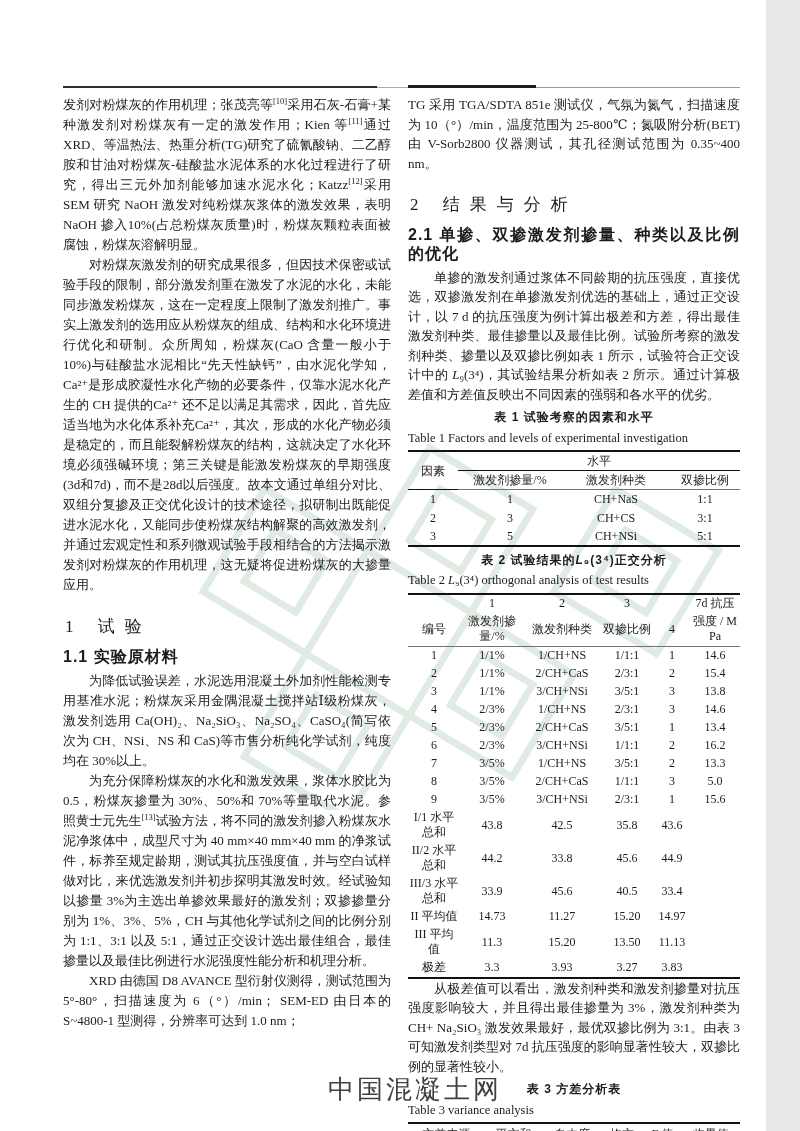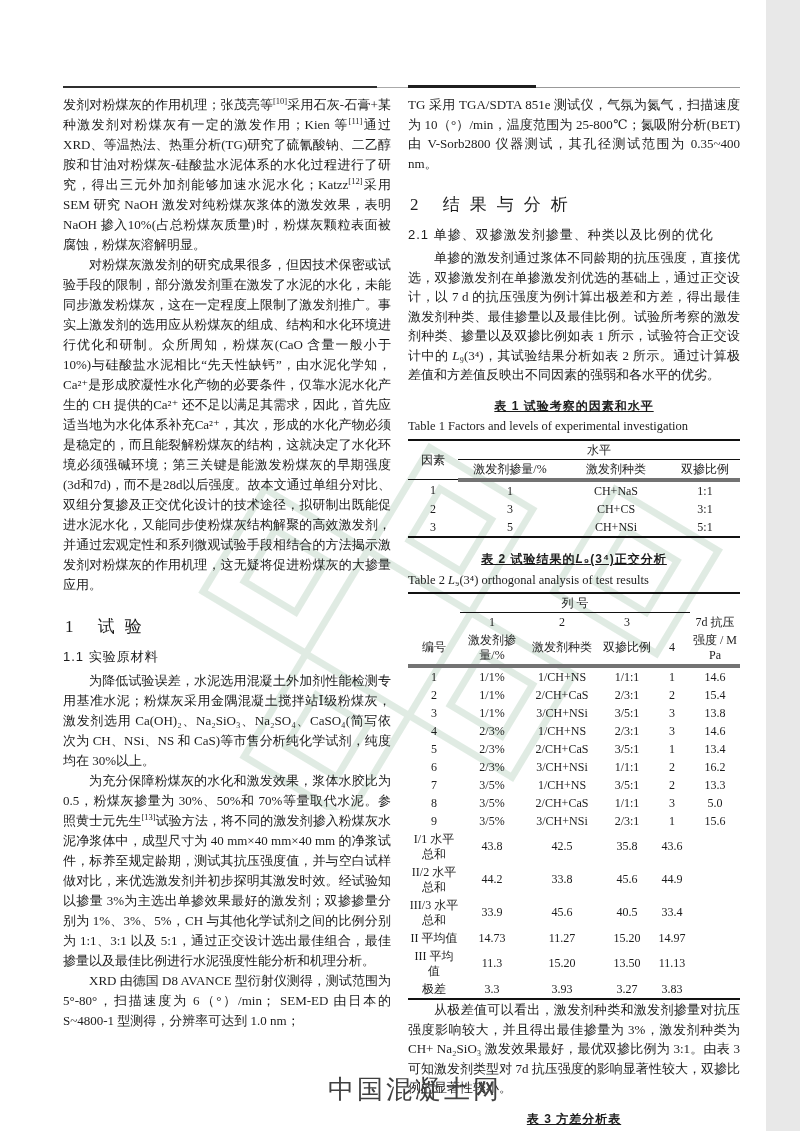--- a/index.html
+++ b/index.html
@@ -13,31 +13,31 @@
   .rule.r-d{left:536px;top:87px;width:204px;height:1px;background:#999999;}
   
   .col{position:absolute;top:95px;font-size:13px;line-height:20px;text-align:justify;}
   .col.left{left:63px;width:328px;}
   .col.right{left:408px;width:332px;line-height:19.5px;}
   p{margin:0;}
   p.ind{text-indent:2em;}
   sup{font-size:8.5px;vertical-align:super;line-height:0;}
   .it{font-style:italic;}
   h2.sec{font-size:17px;font-weight:normal;letter-spacing:10px;margin:22px 0 10px 2px;}
-  h3.sub{font-family:"Liberation Sans","DejaVu Sans",sans-serif;font-size:13px;font-weight:normal;
+  h3.sub{font-family:"Liberation Sans","DejaVu Sans",sans-serif;font-size:16px;font-weight:bold;
          margin:6px 0 4px 0;letter-spacing:1px;}
   
   .cap-zh{font-family:"Liberation Sans","DejaVu Sans",sans-serif;font-weight:bold;font-size:12px;
-          text-align:center;margin:12px 0 1px 0;letter-spacing:1px;text-decoration:underline;}
+          text-align:center;margin:4px 0 1px 0;letter-spacing:1px;}
   .cap-en{font-size:12.5px;text-align:left;margin:0 0 2px 0;}
   table.tbl{width:100%;border-collapse:collapse;font-size:12px;line-height:1.35;
             text-align:center;border-top:2px solid #111;border-bottom:2px solid #111;}
   table.tbl td{padding:1px 2px;word-break:break-all;}
   table.tbl .bb{border-bottom:1px solid #111;}
-  table.tbl tr.bb-row td{border-bottom:4px solid #737373;}
+  table.tbl tr.bb-row td{border-bottom:1px solid #737373;}
   table.t3{border-bottom:none;}
   table.t3 td{border-bottom:1px solid #111;padding:2px 2px;}
   table.t2 tbody td{line-height:15px;padding:1.5px 1px;}
   
   .wm-logo{position:absolute;left:180px;top:410px;opacity:.5;pointer-events:none;}
   .wm-site{position:absolute;left:328px;top:1072px;font-size:26px;letter-spacing:3px;
            font-family:"Liberation Sans","DejaVu Sans",sans-serif;pointer-events:none;}
 </style>
 </head>
 <body>
@@ -127,25 +127,20 @@
     <table class="tbl t2">
       <colgroup>
           <col style="width:52px">
           <col style="width:64px">
           <col style="width:76px">
           <col style="width:54px">
           <col style="width:36px">
           <col style="width:50px">
         </colgroup>
       <tbody>
-          <tr>
-        <td></td>
-        <td colspan="4" class="bb">列  号</td>
-        <td></td>
-      </tr>
       <tr>
         <td></td>
         <td>1</td>
         <td>2</td>
         <td>3</td>
         <td></td>
         <td>7d 抗压</td>
       </tr>
       <tr class="bb-row">
         <td>编号</td>

